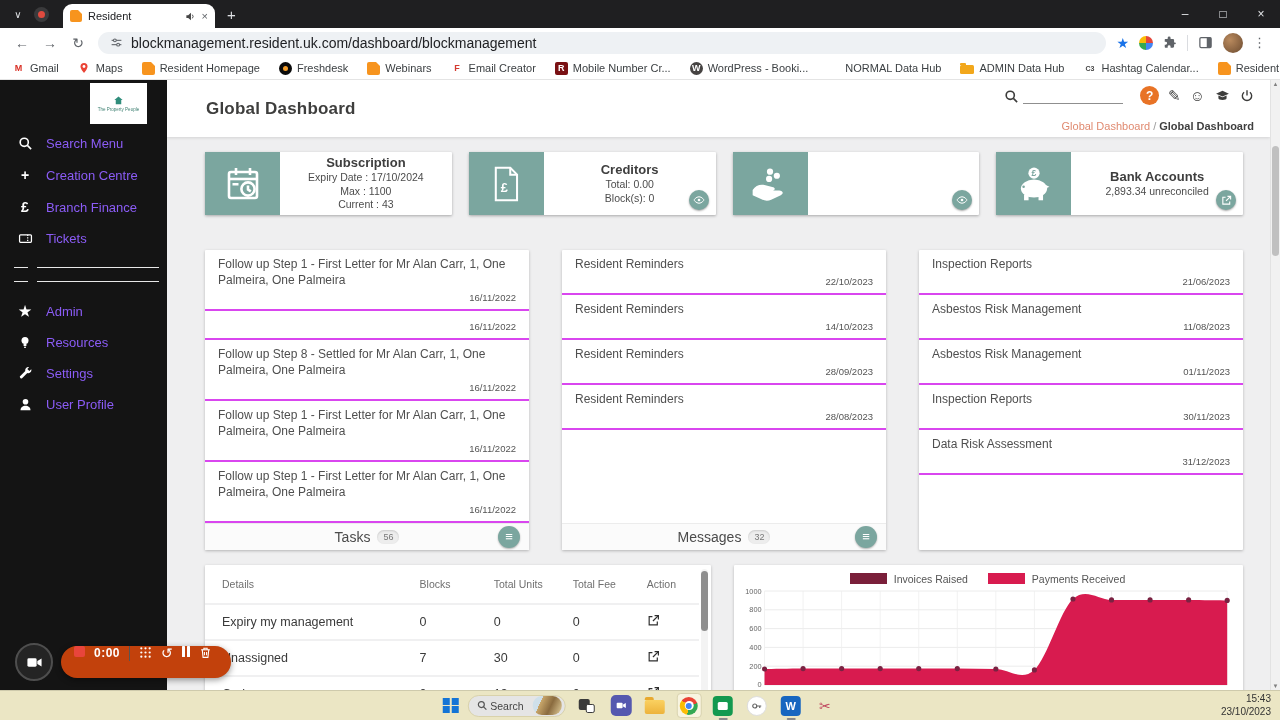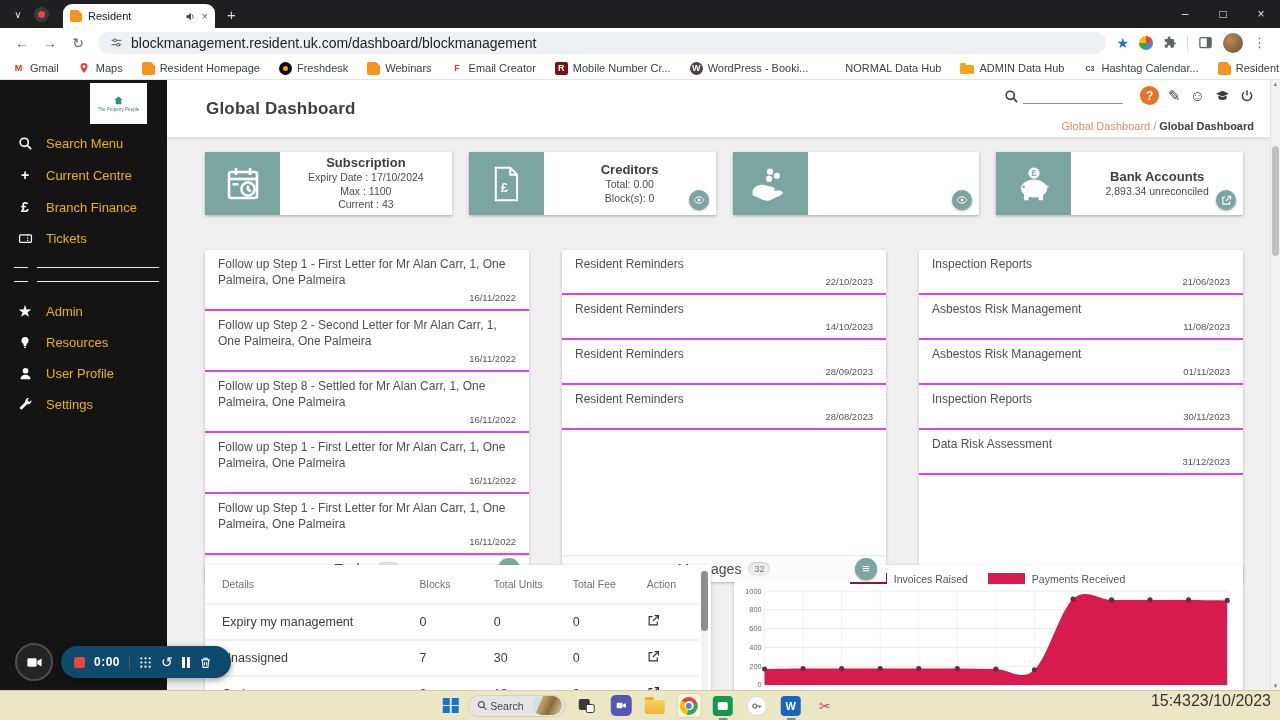--- a/index.html
+++ b/index.html
@@ -47,21 +47,21 @@
   .fav-folder::before{content:'';position:absolute;top:-2px;left:0;width:6px;height:2px;background:#f2a71b;border-radius:1px 1px 0 0}
 
   
   .app{position:absolute;top:80px;left:0;right:0;bottom:30px;display:flex}
   .sidebar{width:167px;background:#141414;position:relative;flex:none;color:#fff}
   .logo-box{position:absolute;top:3px;left:90px;width:57px;height:41px;background:#fff;display:flex;flex-direction:column;align-items:center;justify-content:center;gap:1px}
   .logo-text{font-size:4.5px;color:#3c7f70;text-align:center}
   .snav{position:absolute;top:48px;left:0;right:0}
   .nav-item{display:flex;align-items:center;gap:11px;padding:8px 0 8px 15px;cursor:pointer}
   .nav-item .nicon{width:20px;display:flex;justify-content:center;align-items:center;color:#fff;font-size:14px;font-weight:bold}
-  .nav-item .nlabel{font-size:13px;color:#eab308}
+  .nav-item .nlabel{font-size:13px;color:#8b5cf6}
   .sdiv{display:flex;align-items:center;margin:13px 8px 13px 14px}
   .sdiv .s1{width:14px;border-top:1px solid #e8e8e8}
   .sdiv .s2{flex:1;border-top:1px solid #e8e8e8;margin-left:9px}
 
   .main{flex:1;position:relative;background:#efeff0;overflow:hidden}
   .mheader{position:absolute;top:0;left:0;right:0;height:57px;background:#fff;box-shadow:0 1px 3px rgba(0,0,0,.12);z-index:5}
   .page-title{position:absolute;left:39px;top:19px;font-size:17px;font-weight:600;color:#3e3e3d;letter-spacing:.2px}
   .hicons{position:absolute;right:16px;top:6px;display:flex;align-items:center;gap:9px;color:#3c3c3b}
   .hsearch{display:flex;align-items:flex-end;gap:4px;margin-right:8px}
   .hsearch-input{width:100px;border:none;border-bottom:1px solid #8f8f8f;background:transparent;font-size:11px;outline:none;height:16px}
@@ -109,21 +109,21 @@
   .llabel{font-size:10.5px;color:#555;margin-left:7px}
   .chartsvg{width:100%;height:112px}
 
   .pscroll{width:10px;background:#f1f1f1;border-left:1px solid #e2e2e2;position:relative;flex:none}
   .ps-up{position:absolute;top:1px;left:0;right:0;text-align:center;font-size:6px;color:#808080}
   .ps-down{position:absolute;bottom:1px;left:0;right:0;text-align:center;font-size:6px;color:#808080}
   .ps-thumb{position:absolute;top:66px;left:1px;width:7px;height:110px;background:#c0c0c0;border-radius:4px;cursor:grab}
 
   
   .rec-cam{position:absolute;left:15px;top:643px;width:38px;height:38px;border-radius:50%;background:#242424;border:2px solid #4e4e4e;display:flex;align-items:center;justify-content:center;z-index:60;cursor:pointer}
-  .rec-pill{position:absolute;left:61px;top:646px;width:170px;height:32px;border-radius:16px;background:#0c4a6e;display:flex;align-items:center;gap:9px;padding:0 13px;z-index:60;box-shadow:0 2px 6px rgba(0,0,0,.4)}
+  .rec-pill{position:absolute;left:61px;top:646px;width:170px;height:32px;border-radius:16px;background:#c2410c;display:flex;align-items:flex-start;gap:9px;padding:0 13px;z-index:60;box-shadow:0 2px 6px rgba(0,0,0,.4)}
   .rec-stop{width:11px;height:11px;border-radius:2px;background:#e8453c;cursor:pointer;flex:none}
   .rec-time{color:#fff;font-size:12px;font-weight:bold;letter-spacing:.5px}
   .rec-div{width:1px;height:15px;background:#565656}
   .rec-ic{display:flex;align-items:center;color:#fff;cursor:pointer}
   .rec-restart{color:#fff;font-size:14px;cursor:pointer;line-height:1}
   .rec-pause{display:flex;gap:2.5px;cursor:pointer}
   .rec-pause i{width:3px;height:11px;background:#fff;display:block;border-radius:.5px}
 
   
   .taskbar{position:absolute;left:0;right:0;bottom:0;height:30px;background:#ebe6c4;border-top:1px solid rgba(0,0,0,.12);z-index:50}
@@ -143,21 +143,21 @@
   .folder-ic{width:20px;height:14px;background:linear-gradient(#fad161,#edb33b);border-radius:2px;position:relative;margin-top:3px}
   .folder-ic::before{content:'';position:absolute;top:-3px;left:0;width:9px;height:3px;background:#e8a92f;border-radius:2px 2px 0 0}
   .gchat{width:20px;height:20px;border-radius:4px;background:#13994f;display:flex;align-items:center;justify-content:center}
   .gchat i{width:10px;height:8px;background:#fff;border-radius:1.5px;display:block}
   .keycirc{width:20px;height:20px;border-radius:50%;background:#fff;border:1px solid #ddd;display:flex;align-items:center;justify-content:center}
   .word{width:20px;height:20px;border-radius:4px;background:#1766c0;color:#fff;font-size:11px;font-weight:bold;display:flex;align-items:center;justify-content:center}
   .snip{font-size:14px;color:#c0485f}
   .taskview{position:relative;width:16px;height:14px}
   .taskview .b1{position:absolute;left:0;top:0;width:11px;height:11px;background:#3a3a3a;border-radius:2px}
   .taskview .b2{position:absolute;right:0;bottom:0;width:9px;height:9px;background:#fff;border:1.5px solid #3a3a3a;border-radius:2px}
-  .tb-clock{position:absolute;right:9px;top:0;height:100%;display:flex;flex-direction:row;text-align:right;font-size:16px;color:#333;line-height:1.25;cursor:pointer}
+  .tb-clock{position:absolute;right:9px;top:0;height:100%;display:flex;flex-direction:column;justify-content:center;text-align:right;font-size:10px;color:#333;line-height:1.25;cursor:pointer}
 </style>
 </head>
 <body>
 
 <div class="screen">
 
   <div class="tabstrip">
     <span class="ts-chevron">∨</span>
     <span class="ts-record">
         <i></i>
@@ -292,21 +292,21 @@
             <span class="nicon">
               <svg viewBox="0 0 24 24" width="15" height="15" fill="none" stroke="currentColor" stroke-width="2.6">
                 <circle cx="10" cy="10" r="6.5"></circle>
                 <line x1="15" y1="15" x2="21" y2="21"></line>
               </svg>
             </span>
             <span class="nlabel">Search Menu</span>
           </div>
           <div class="nav-item">
             <span class="nicon">+</span>
-            <span class="nlabel">Current Centre</span>
+            <span class="nlabel">Creation Centre</span>
           </div>
           <div class="nav-item">
             <span class="nicon">£</span>
             <span class="nlabel">Branch Finance</span>
           </div>
           <div class="nav-item">
             <span class="nicon">
               <svg viewBox="0 0 24 24" width="15" height="15" fill="none" stroke="currentColor" stroke-width="2">
                 <rect x="2.5" y="6" width="19" height="12" rx="1.5"></rect>
                 <path d="M15.5 6v12" stroke-dasharray="2 2"></path>
@@ -332,33 +332,33 @@
                 <circle cx="12" cy="8.5" r="6"></circle>
                 <rect x="9.5" y="13.5" width="5" height="4.5" rx="1"></rect>
                 <rect x="10.5" y="19" width="3" height="2.5" rx="1"></rect>
               </svg>
             </span>
             <span class="nlabel">Resources</span>
           </div>
           <div class="nav-item">
             <span class="nicon">
               <svg viewBox="0 0 24 24" width="15" height="15" fill="currentColor">
+                <path d="M21.5 6.5a5 5 0 0 1-6.6 4.7L7.3 18.8a2.3 2.3 0 1 1-3.2-3.2l7.6-7.6a5 5 0 0 1 6-6.1L14.9 4.7l3.3 3.3 2.9-2.8c.3.4.4.8.4 1.3z"></path>
+              </svg>
+            </span>
+            <span class="nlabel">Settings</span>
+          </div>
+          <div class="nav-item">
+            <span class="nicon">
+              <svg viewBox="0 0 24 24" width="15" height="15" fill="currentColor">
                 <circle cx="12" cy="7.5" r="4.5"></circle>
                 <path d="M4 21c0-4.4 3.6-7 8-7s8 2.6 8 7z"></path>
               </svg>
             </span>
             <span class="nlabel">User Profile</span>
-          </div>
-          <div class="nav-item">
-            <span class="nicon">
-              <svg viewBox="0 0 24 24" width="15" height="15" fill="currentColor">
-                <path d="M21.5 6.5a5 5 0 0 1-6.6 4.7L7.3 18.8a2.3 2.3 0 1 1-3.2-3.2l7.6-7.6a5 5 0 0 1 6-6.1L14.9 4.7l3.3 3.3 2.9-2.8c.3.4.4.8.4 1.3z"></path>
-              </svg>
-            </span>
-            <span class="nlabel">Settings</span>
           </div>
         </div>
     </aside>
 
     <main class="main">
       <div class="mheader">
         <div class="page-title">Global Dashboard</div>
         <div class="hicons">
           <span class="hsearch">
             <svg viewBox="0 0 24 24" width="15" height="15" fill="none" stroke="#3c3c3b" stroke-width="2.6">
@@ -471,21 +471,20 @@
             </div>
           </div>
         <div class="panels" id="panels">
             <div class="panel">
               <div class="plist">
                 <div class="pitem">
                   <div class="txt">Follow up Step 1 - First Letter for Mr Alan Carr, 1, One Palmeira, One Palmeira</div>
                   <div class="date">16/11/2022</div>
                 </div>
                 <div class="pitem">
-                  <div class="txt">Follow up Step 2 - Second Letter for Mr Alan Carr, 1, One Palmeira, One Palmeira</div>
                   <div class="date">16/11/2022</div>
                 </div>
                 <div class="pitem">
                   <div class="txt">Follow up Step 8 - Settled for Mr Alan Carr, 1, One Palmeira, One Palmeira</div>
                   <div class="date">16/11/2022</div>
                 </div>
                 <div class="pitem">
                   <div class="txt">Follow up Step 1 - First Letter for Mr Alan Carr, 1, One Palmeira, One Palmeira</div>
                   <div class="date">16/11/2022</div>
                 </div>

